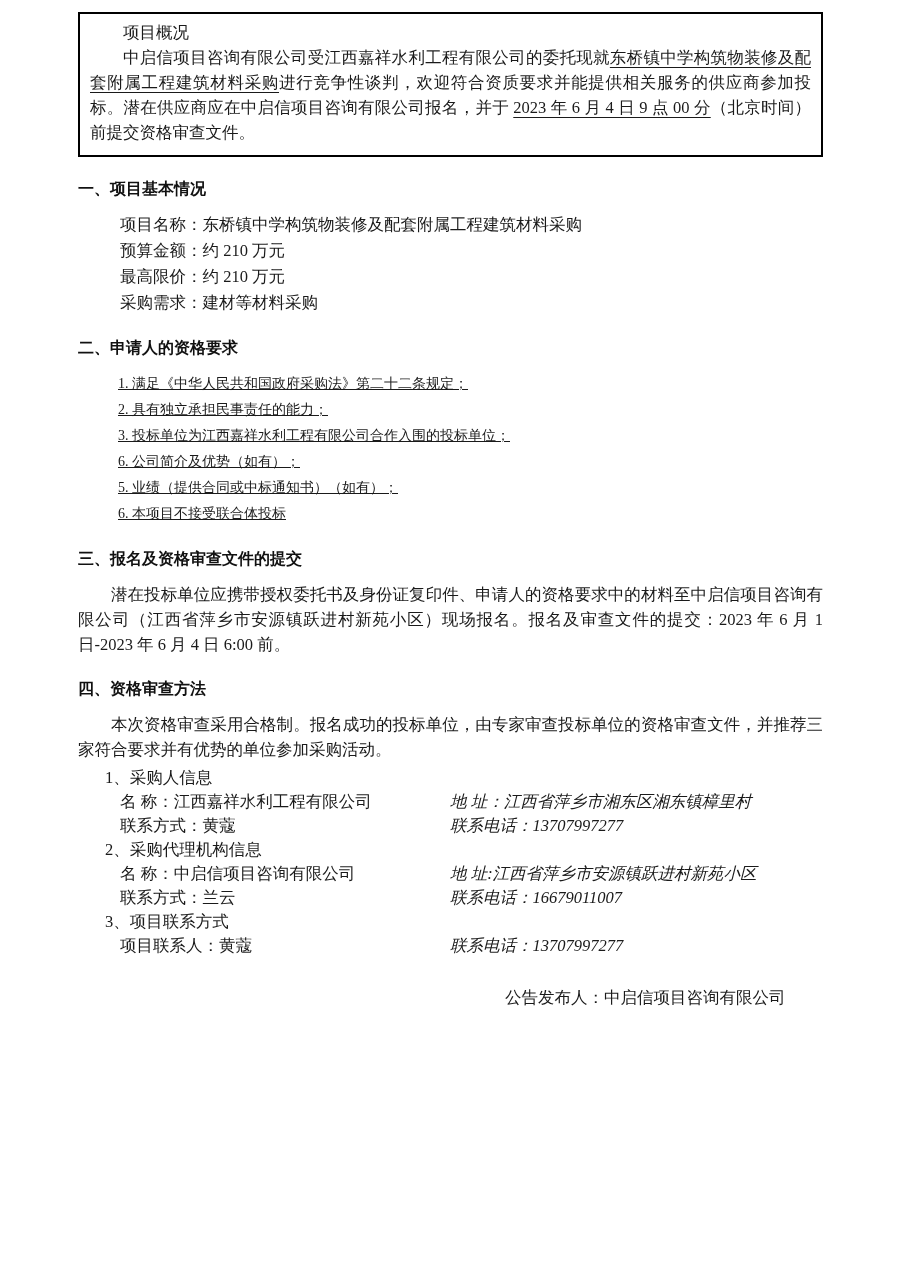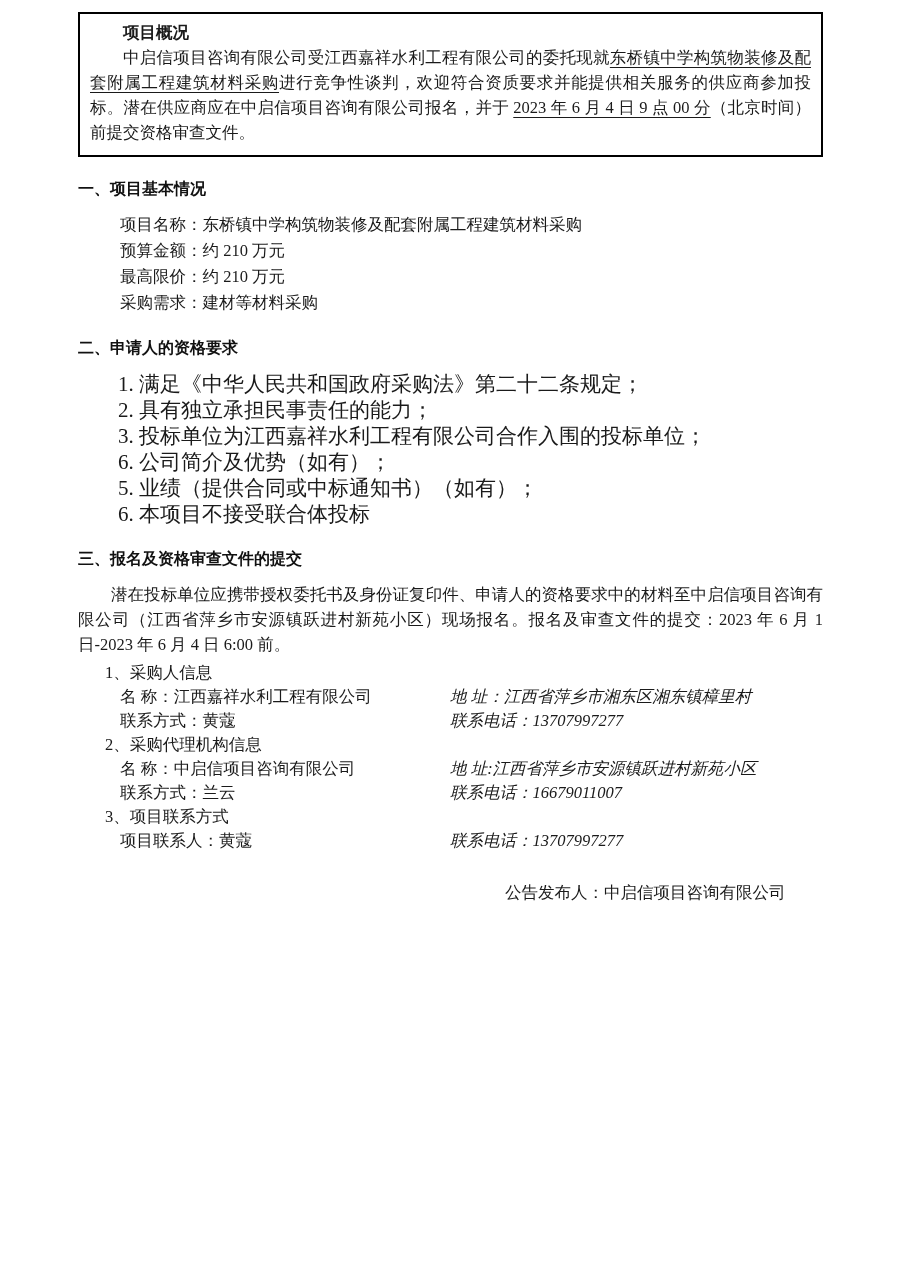--- a/index.html
+++ b/index.html
@@ -26,33 +26,33 @@
     line-height: 50px;
     letter-spacing: 1px;
   }
   .overview-box {
     margin-top: 12px;
     border: 2px solid #000;
     padding: 6px 10px 10px 10px;
     font-size: 16.5px;
     line-height: 25px;
   }
-  .overview-heading { text-indent: 2em; font-weight: bold; }
+  .overview-heading { text-indent: 2em; }
   .overview-para { text-indent: 2em; text-align: justify; }
   .u { text-decoration: underline; text-underline-offset: 4px; }
   .section-heading {
     font-family: "Liberation Sans", "DejaVu Sans", sans-serif;
     font-weight: bold;
     font-size: 16px;
     margin-top: 22px;
     margin-bottom: 12px;
     color: #111;
   }
   .kv-list { font-size: 16.5px; line-height: 26px; padding-left: 42px; }
-  .num-list { font-size: 21px; line-height: 26px; padding-left: 40px; }
+  .num-list { font-size: 14px; line-height: 26px; padding-left: 40px; text-decoration: underline; }
   .body-para {
     font-size: 16.5px;
     line-height: 25px;
     text-indent: 2em;
     text-align: justify;
     margin-bottom: 4px;
   }
   .contact-area { font-size: 16.5px; line-height: 24px; }
   .contact-group-label { padding-left: 27px; }
   .contact-row { display: flex; padding-left: 42px; }
@@ -92,20 +92,24 @@
       <div>5. 业绩（提供合同或中标通知书）（如有）；</div>
       <div>6. 本项目不接受联合体投标</div>
     </div>
   </div>
 
   <div>
     <div class="section-heading">三、报名及资格审查文件的提交</div>
     <div class="body-para">潜在投标单位应携带授权委托书及身份证复印件、申请人的资格要求中的材料至中启信项目咨询有限公司（江西省萍乡市安源镇跃进村新苑小区）现场报名。报名及审查文件的提交：2023 年 6 月 1 日-2023 年 6 月 4 日 6:00 前。</div>
   </div>
 
+  <div>
+    <div class="section-heading">四、资格审查方法</div>
+    <div class="body-para">本次资格审查采用合格制。报名成功的投标单位，由专家审查投标单位的资格审查文件，并推荐三家符合要求并有优势的单位参加采购活动。</div>
+  </div>
 
   <div>
     <div class="contact-area">
 
       <div class="contact-group-label">1、采购人信息</div>
       <div class="contact-row">
         <span class="left">名 称：江西嘉祥水利工程有限公司</span>
         <span class="right">地 址：江西省萍乡市湘东区湘东镇樟里村</span>
       </div>
       <div class="contact-row">

